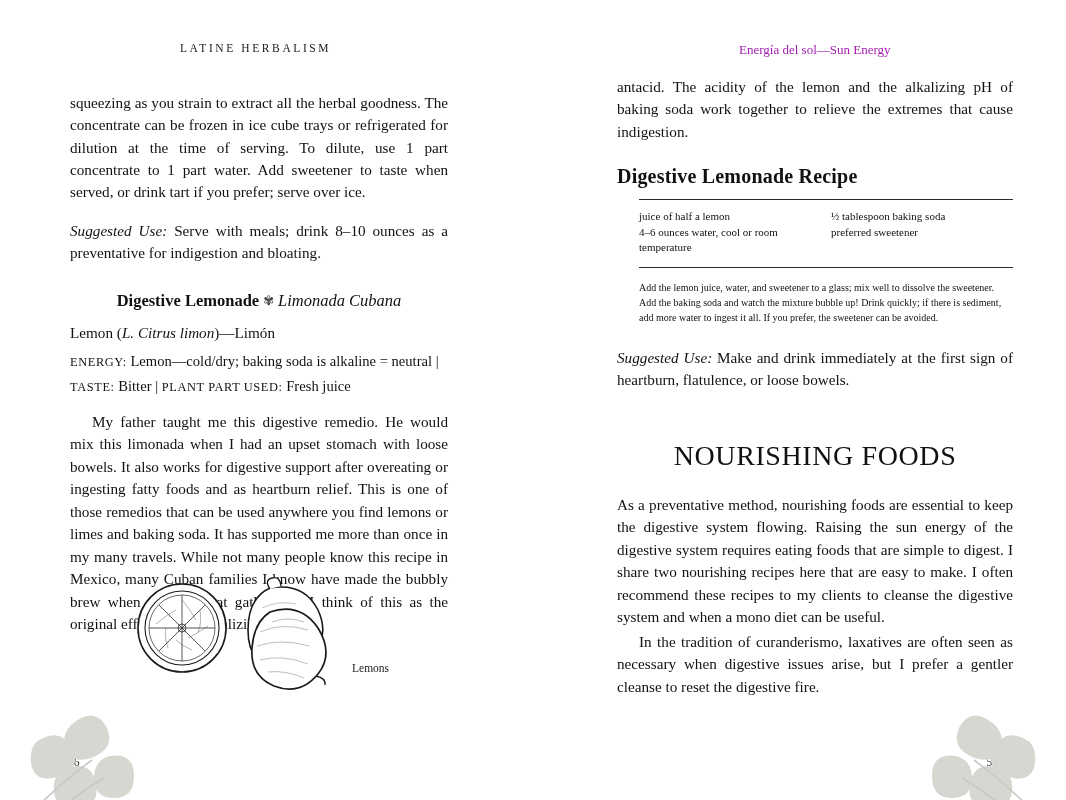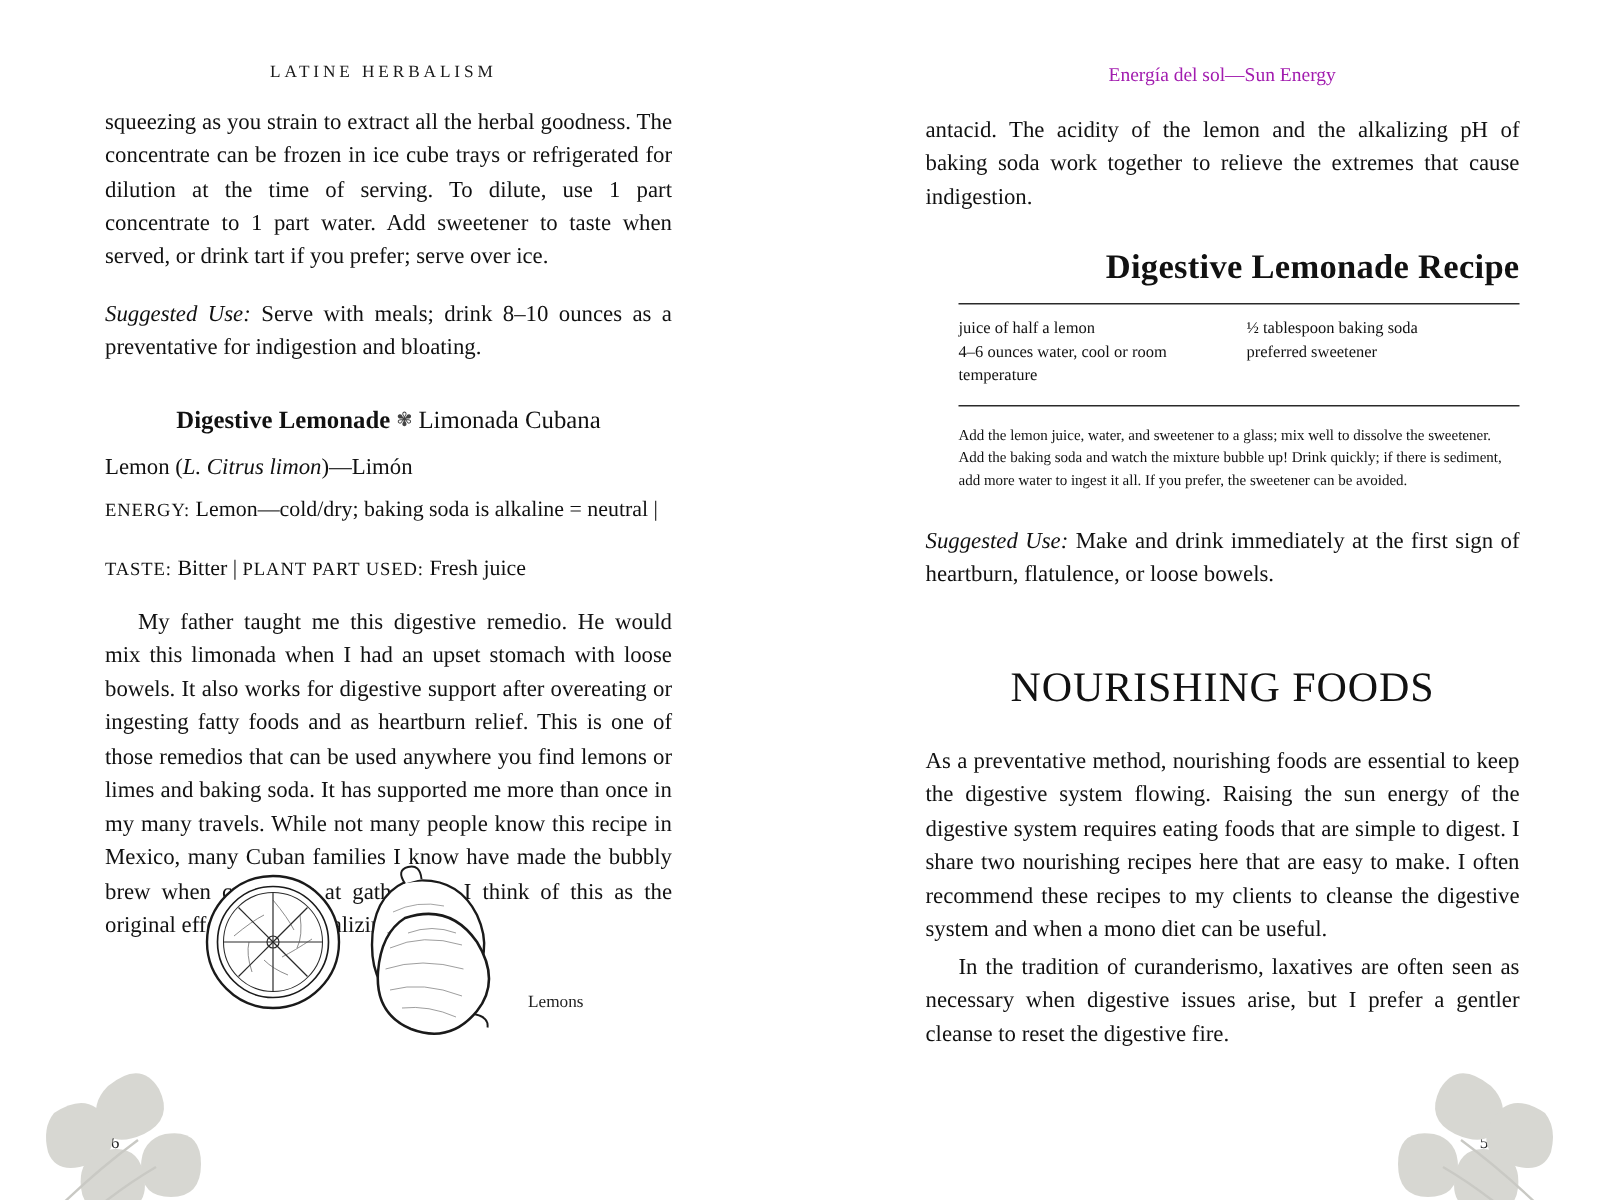--- a/index.html
+++ b/index.html
@@ -35,21 +35,21 @@
   .runhead-right {
     position: absolute;
     top: 42px; left: 206px;
     font-size: 13px;
     color: #a21caf;
     font-family: "Liberation Serif", serif;
   }
   
   .col-left {
     position: absolute;
-    left: 70px; top: 71px; width: 378px;
+    left: 70px; top: 92px; width: 378px;
   }
   .col-right {
     position: absolute;
     left: 84px; top: 76px; width: 396px;
   }
   p {
     margin: 0;
     font-size: 15.2px;
     line-height: 1.48;
   }
@@ -70,41 +70,41 @@
   }
   .recipe-title .flower {
     font-weight: normal;
     font-size: 13px;
     color: #444;
     vertical-align: 1px;
     padding: 0 4px;
   }
   .recipe-title .sp {
     font-weight: normal;
+    font-style: italic;
   }
   .sub-line {
     margin-top: 13px;
     font-size: 15.2px;
   }
   .meta-line {
     margin-top: 9px;
     font-size: 14.6px;
     line-height: 1.5;
   }
   .label-sc {
     font-size: 12.4px;
     letter-spacing: 0.6px;
   }
   
   h2.sect {
-    font-size: 23px;
+    font-size: 20px;
     font-weight: bold;
     margin: 22px 0 0 0;
     letter-spacing: 0.2px;
-    text-align: right;
   }
   .yield {
     margin-top: 9px;
     font-size: 14.6px;
   }
   .yield .lab { font-size: 12.6px; letter-spacing: 0.6px; }
   .ing-wrap {
     margin-top: 11px;
     margin-left: 22px;
     border-top: 1px solid #2a2a2a;
@@ -190,21 +190,21 @@
         <span>Digestive Lemonade</span><span class="flower">✾</span><span class="sp">Limonada Cubana</span>
       </div>
 
       <div class="sub-line">
         <span>Lemon (</span><em class="it">L. Citrus limon</em><span>)—Limón</span>
       </div>
 
       <div class="meta-line">
         <span class="label-sc">ENERGY:</span><span> Lemon—cold/dry; baking soda is alkaline = neutral |</span>
       </div>
-      <div class="meta-line" style="margin-top:17px">
+      <div class="meta-line" style="margin-top:3px">
         <span class="label-sc">TASTE:</span><span> Bitter |</span>
         <span class="label-sc">PLANT PART USED:</span><span> Fresh juice</span>
       </div>
 
       <p class="just indent gap-s" style="margin-top:13px">My father taught me this digestive remedio. He would mix this limonada when I had an upset stomach with loose bowels. It also works for digestive support after overeating or ingesting fatty foods and as heartburn relief. This is one of those remedios that can be used anywhere you find lemons or limes and baking soda. It has supported me more than once in my many travels. While not many people know this recipe in Mexico, many Cuban families I know have made the bubbly brew when called for at gatherings. I think of this as the original effervescent, alkalizing</p>
     </div>
 
     <svg class="lemons" viewBox="0 0 300 130">
 
       <circle cx="62" cy="68" r="44" fill="#ffffff" stroke="#1a1a1a" stroke-width="1.6"></circle>

